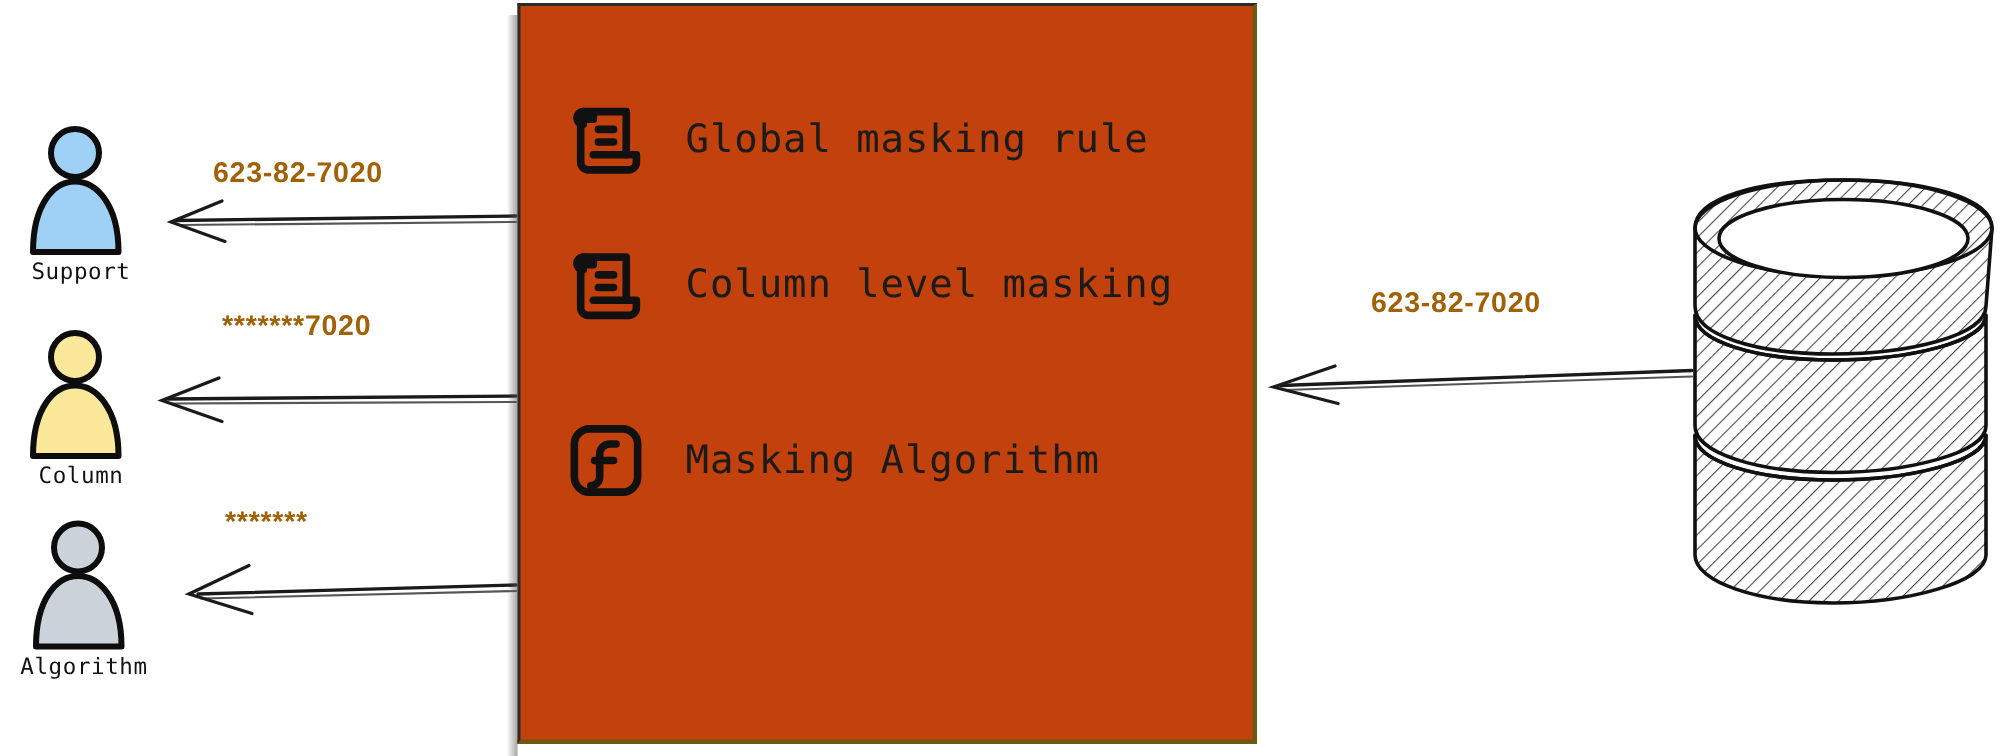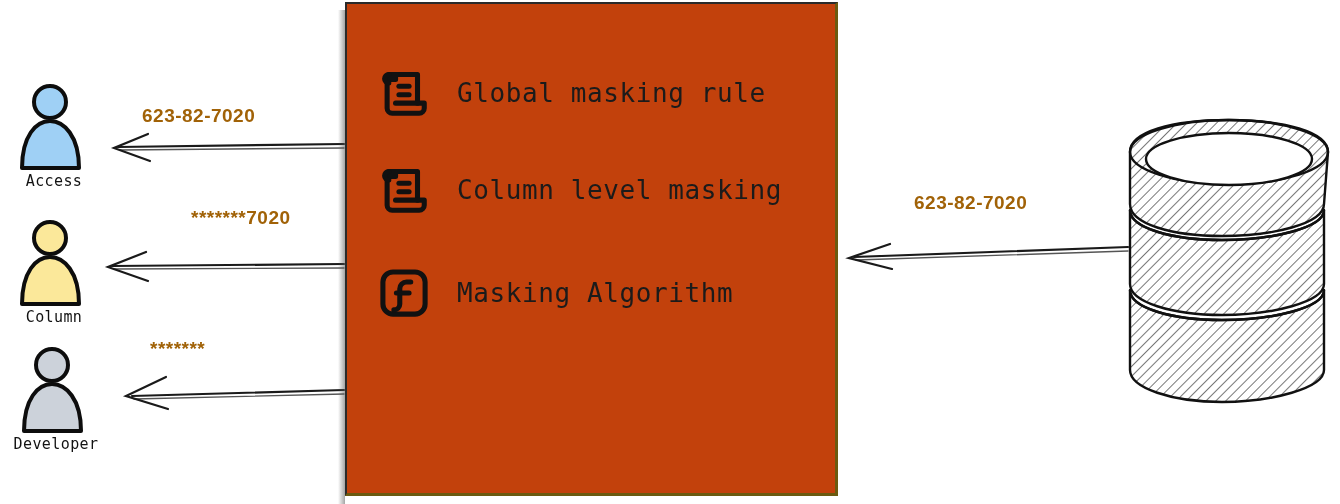--- a/index.html
+++ b/index.html
@@ -24,21 +24,21 @@
   #actor-developer{left:4px;top:343px;}
 
   
   .arrow-caption{
     position:absolute;
     font-family:Liberation Sans, sans-serif;
     font-size:19px;font-weight:700;color:#a16207;
     white-space:nowrap;letter-spacing:.5px;
   }
   #cap-analyst{left:142px;top:105px;}
-  #cap-support{left:148px;top:207px;margin-left:43px;}
+  #cap-support{left:148px;top:207px;}
   #cap-developer{left:150px;top:338px;}
   #cap-db{left:914px;top:192px;}
 
   
   #panel{
     position:absolute;left:345px;top:2px;width:493px;height:494px;
     background:#c2410c;
     border-right:3px solid #6b5a10;
     border-bottom:3px solid #6b5a10;
     border-top:2px solid #2a2a2a;
@@ -52,21 +52,21 @@
   .panel-row{
     position:absolute;left:30px;display:flex;align-items:center;gap:26px;height:62px;
   }
   .panel-row .ico{width:54px;height:54px;flex:0 0 54px;display:block;}
   .panel-row .rowtext{
     font-family:"DejaVu Sans Mono","Liberation Mono",monospace;
     font-size:26px;color:#1b1b1b;letter-spacing:.6px;white-space:nowrap;
   }
   #row-0{top:58px;}
   #row-1{top:155px;}
-  #row-2{top:258px;}
+  #row-2{top:272px;}
   #row-3{top:372px;}
 
   
   #database{position:absolute;left:1118px;top:112px;width:222px;height:300px;}
 </style>
 </head>
 <body>
 
 <div id="stage">
 
@@ -99,41 +99,41 @@
     </g>
   </svg>
 
   <div class="actor" id="actor-analyst">
     <div class="figwrap">
       <svg viewBox="0 0 104 92" width="104" height="92">
         <circle cx="48" cy="22" r="16" fill="#9fd0f5" stroke="#0d0d0d" stroke-width="4"></circle>
         <path d="M20 88 C20 56 34 41 48 41 C62 41 77 56 77 88 Z" fill="#9fd0f5" stroke="#0d0d0d" stroke-width="4" stroke-linejoin="round"></path>
       </svg>
     </div>
-    <div class="label">Access</div>
+    <div class="label">Support</div>
   </div>
 
   <div class="actor" id="actor-support">
     <div class="figwrap">
       <svg viewBox="0 0 104 92" width="104" height="92">
         <circle cx="48" cy="22" r="16" fill="#fbe89a" stroke="#0d0d0d" stroke-width="4"></circle>
         <path d="M20 88 C20 56 34 41 48 41 C62 41 77 56 77 88 Z" fill="#fbe89a" stroke="#0d0d0d" stroke-width="4" stroke-linejoin="round"></path>
       </svg>
     </div>
     <div class="label">Column</div>
   </div>
 
   <div class="actor" id="actor-developer">
     <div class="figwrap">
       <svg viewBox="0 0 104 92" width="104" height="92">
         <circle cx="48" cy="22" r="16" fill="#ccd2da" stroke="#0d0d0d" stroke-width="4"></circle>
         <path d="M20 88 C20 56 34 41 48 41 C62 41 77 56 77 88 Z" fill="#ccd2da" stroke="#0d0d0d" stroke-width="4" stroke-linejoin="round"></path>
       </svg>
     </div>
-    <div class="label">Developer</div>
+    <div class="label">Algorithm</div>
   </div>
 
   <div class="arrow-caption" id="cap-analyst">623-82-7020</div>
   <div class="arrow-caption" id="cap-support">*******7020</div>
   <div class="arrow-caption" id="cap-developer">*******</div>
   <div class="arrow-caption" id="cap-db">623-82-7020</div>
 
   <div id="panel">
 
     <div class="panel-row" id="row-0">

